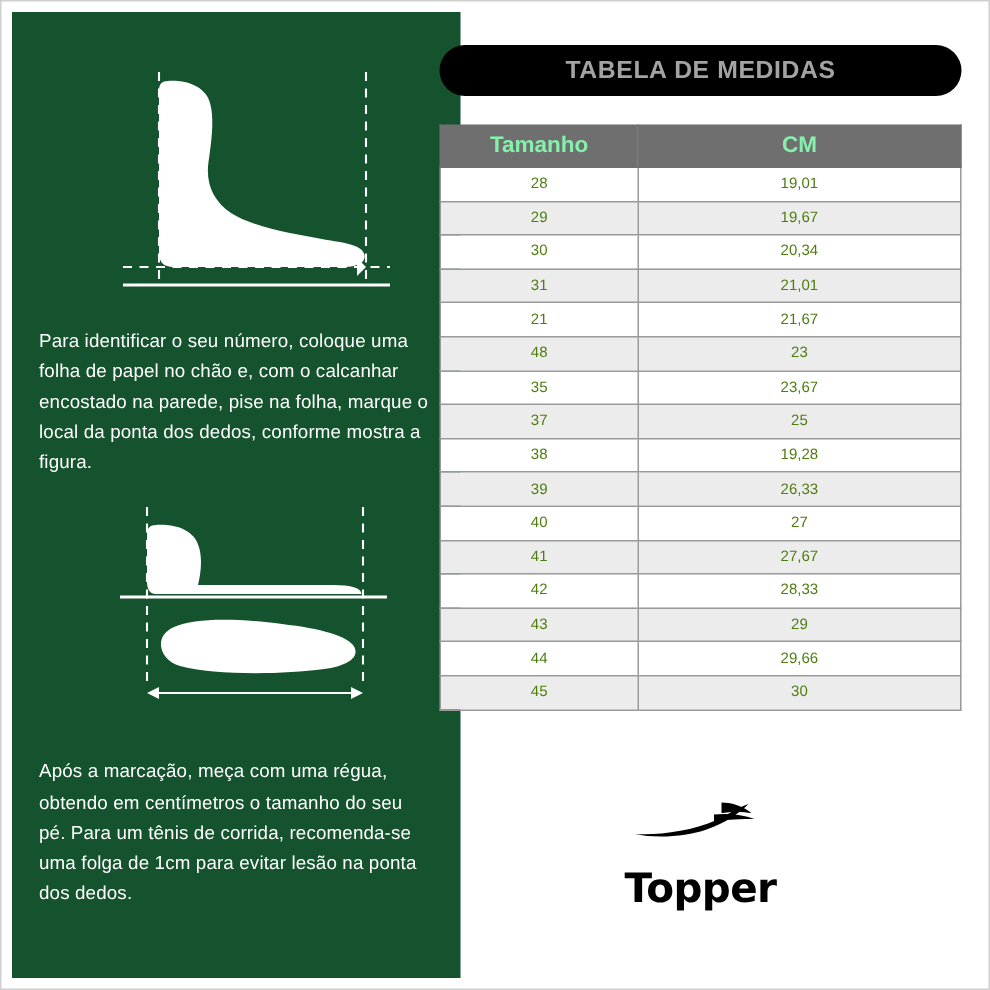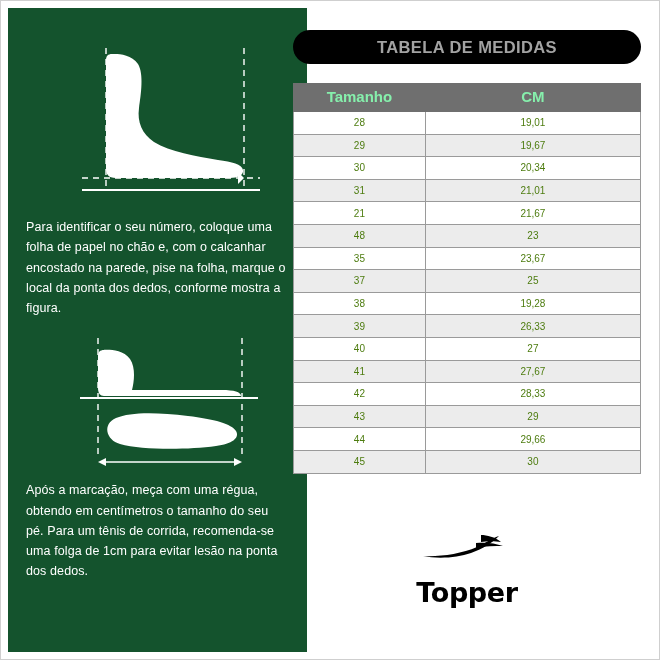--- a/index.html
+++ b/index.html
@@ -50,21 +50,21 @@
   .illus-2 { height: 140px; margin-top: 14px; }
 
   .caption {
     font-size: 12.5px;
     line-height: 1.62;
     color: #ffffff;
     margin: 8px 0 0 0;
     letter-spacing: .1px;
   }
   .caption-1 { margin-top: 14px; }
-  .caption-2 { margin-top: 8px; }
+  .caption-2 { margin-top: 32px; }
 
   
   .right-panel {
     position: absolute;
     left: 282px;
     top: 8px;
     width: 370px;
     height: 644px;
   }
 

